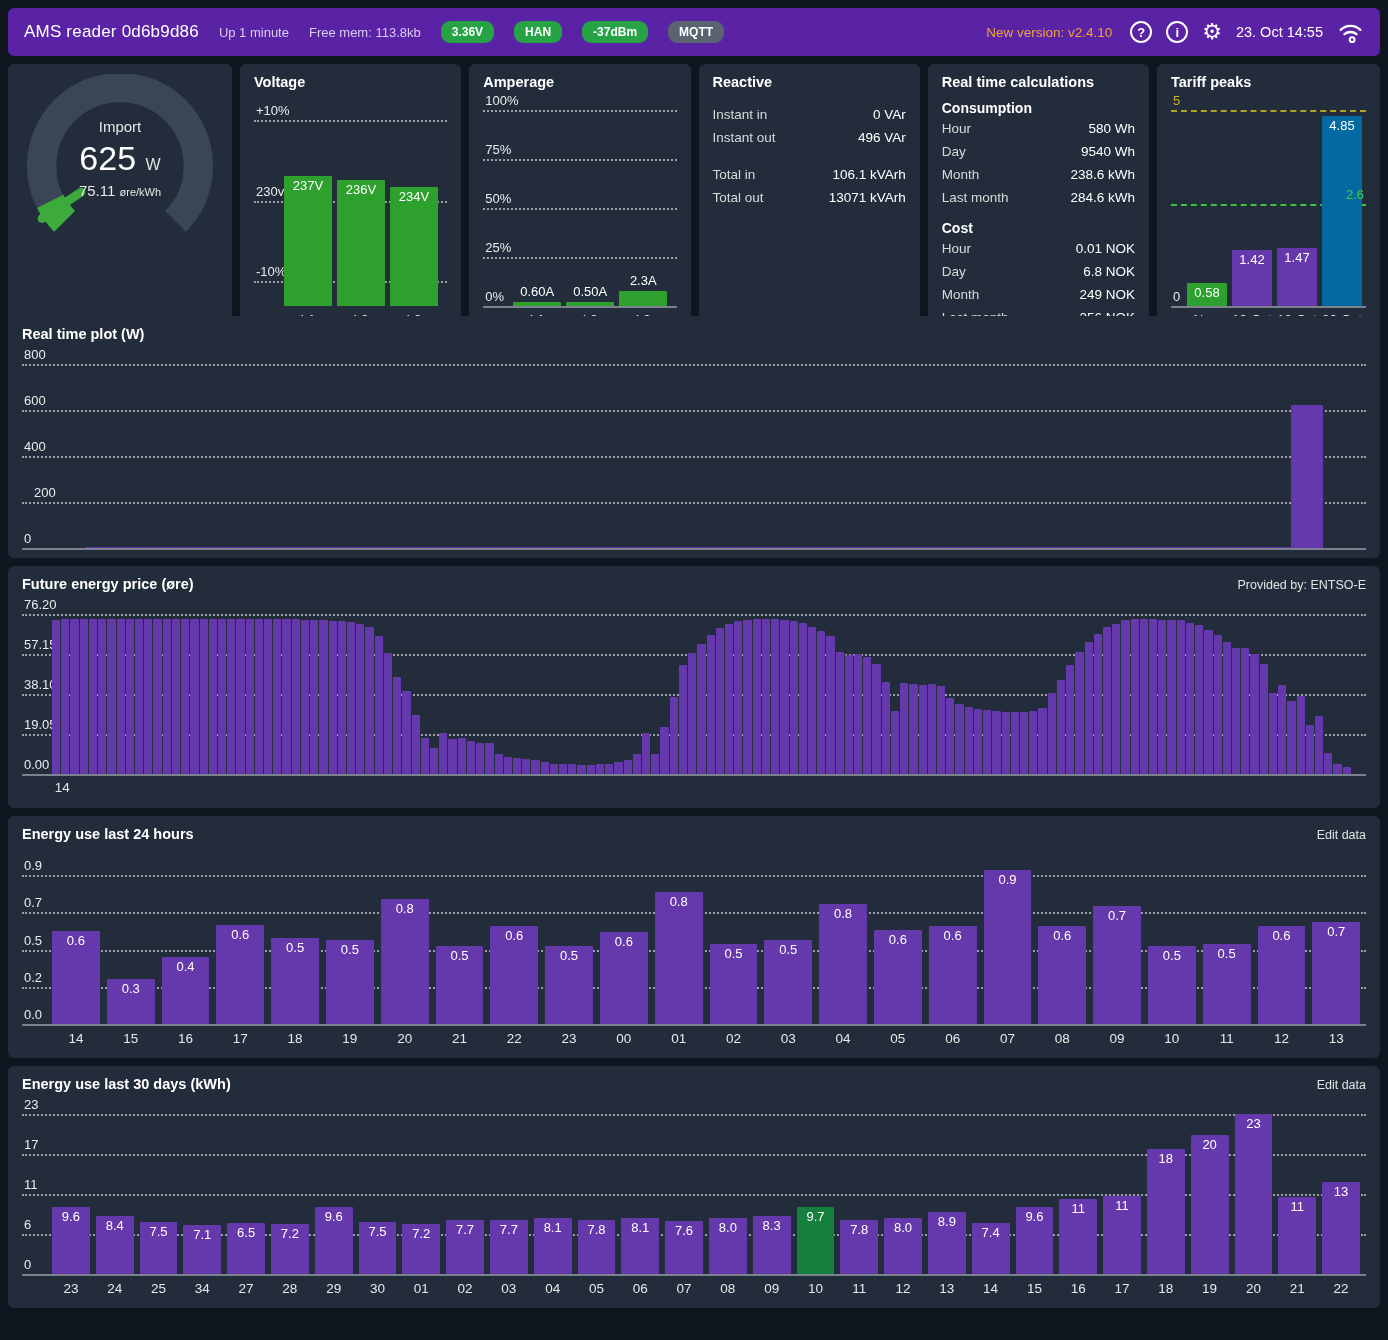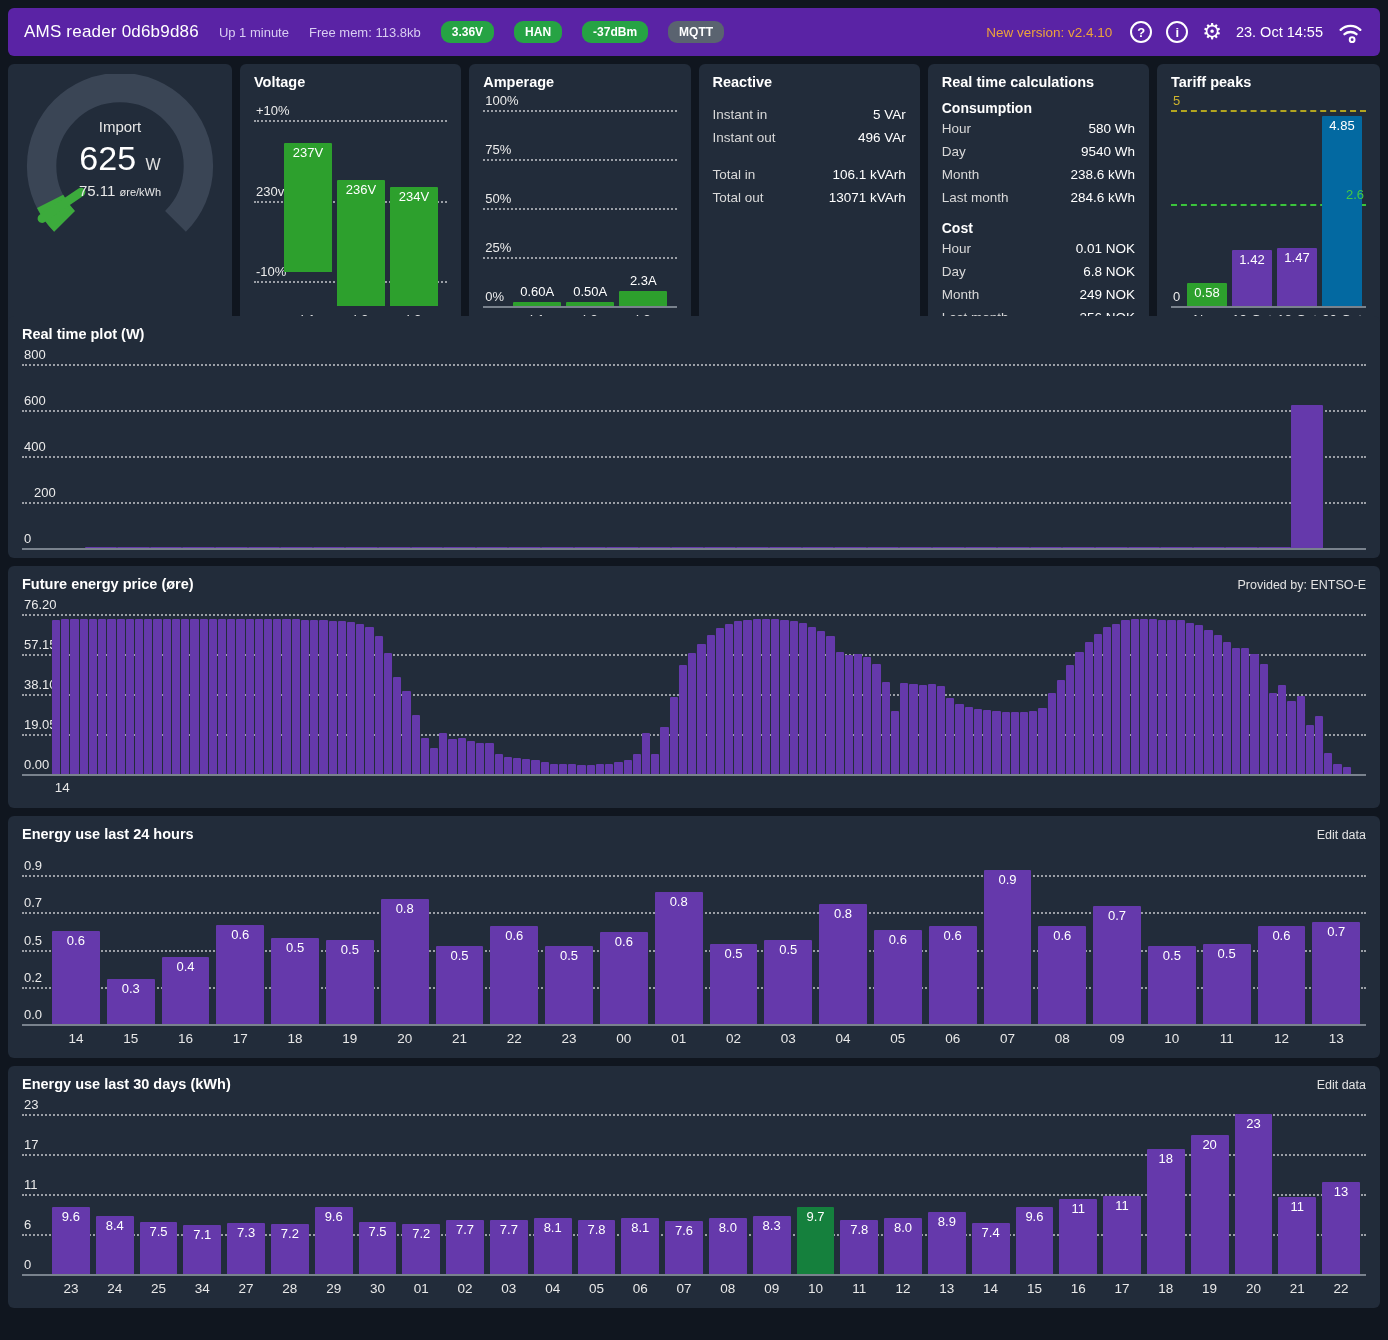--- a/index.html
+++ b/index.html
@@ -117,21 +117,21 @@
           <span class="panel-title">Voltage</span>
         </div>
       <div class="plot" id="voltage-chart">
           <div class="gridline" style="top: 5.35714%;"></div>
           <div class="tick" style="top: 5.35714%; left: 2px;">+10%</div>
           <div class="gridline" style="top: 46.4286%;"></div>
           <div class="tick" style="top: 46.4286%; left: 2px;">230v</div>
           <div class="gridline" style="top: 87.5%;"></div>
           <div class="tick" style="top: 87.5%; left: 2px;">-10%</div>
           <div class="bars" style="gap: 5px; padding-left: 30px; padding-right: 6px;">
-            <div class="barcell" style="flex: 0 0 48px; align-items: center;">
+            <div class="barcell" style="flex: 0 0 48px;">
               <div class="bar" style="height: 66.0714%; background: rgb(45, 160, 45);">
                 <div class="bar-label">237V</div>
               </div>
             </div>
             <div class="barcell" style="flex: 0 0 48px;">
               <div class="bar" style="height: 64.2857%; background: rgb(45, 160, 45);">
                 <div class="bar-label">236V</div>
               </div>
             </div>
             <div class="barcell" style="flex: 0 0 48px;">
@@ -188,21 +188,21 @@
         </div>
     </section>
 
     <section class="panel">
       <div class="panel-head">
           <span class="panel-title">Reactive</span>
         </div>
       <div class="reactive-rows">
         <div class="kv">
             <span class="k">Instant in</span>
-            <span class="v">5 VAr</span>
+            <span class="v">0 VAr</span>
           </div>
         <div class="kv">
             <span class="k">Instant out</span>
             <span class="v">496 VAr</span>
           </div>
         <div class="kv-gap"></div>
         <div class="kv">
             <span class="k">Total in</span>
             <span class="v">106.1 kVArh</span>
           </div>
@@ -1085,21 +1085,21 @@
               <div class="bar-label">7.5</div>
             </div>
           </div>
           <div class="barcell" style="flex: 1 1 0%;">
             <div class="bar" style="height: 30.8696%; background: rgb(101, 57, 171);">
               <div class="bar-label">7.1</div>
             </div>
           </div>
           <div class="barcell" style="flex: 1 1 0%;">
             <div class="bar" style="height: 31.7391%; background: rgb(101, 57, 171);">
-              <div class="bar-label">7.3</div>
+              <div class="bar-label">6.5</div>
             </div>
           </div>
           <div class="barcell" style="flex: 1 1 0%;">
             <div class="bar" style="height: 31.3043%; background: rgb(101, 57, 171);">
               <div class="bar-label">7.2</div>
             </div>
           </div>
           <div class="barcell" style="flex: 1 1 0%;">
             <div class="bar" style="height: 41.7391%; background: rgb(101, 57, 171);">
               <div class="bar-label">9.6</div>

